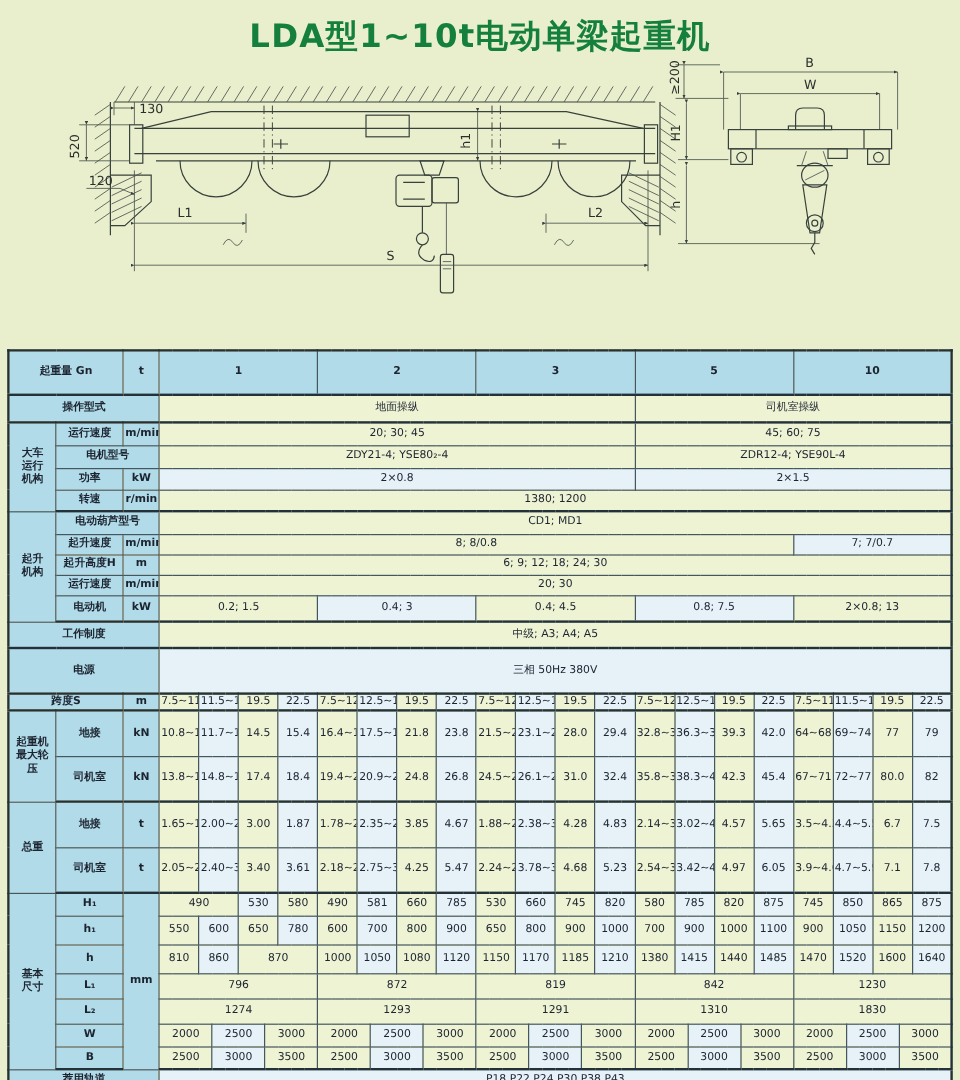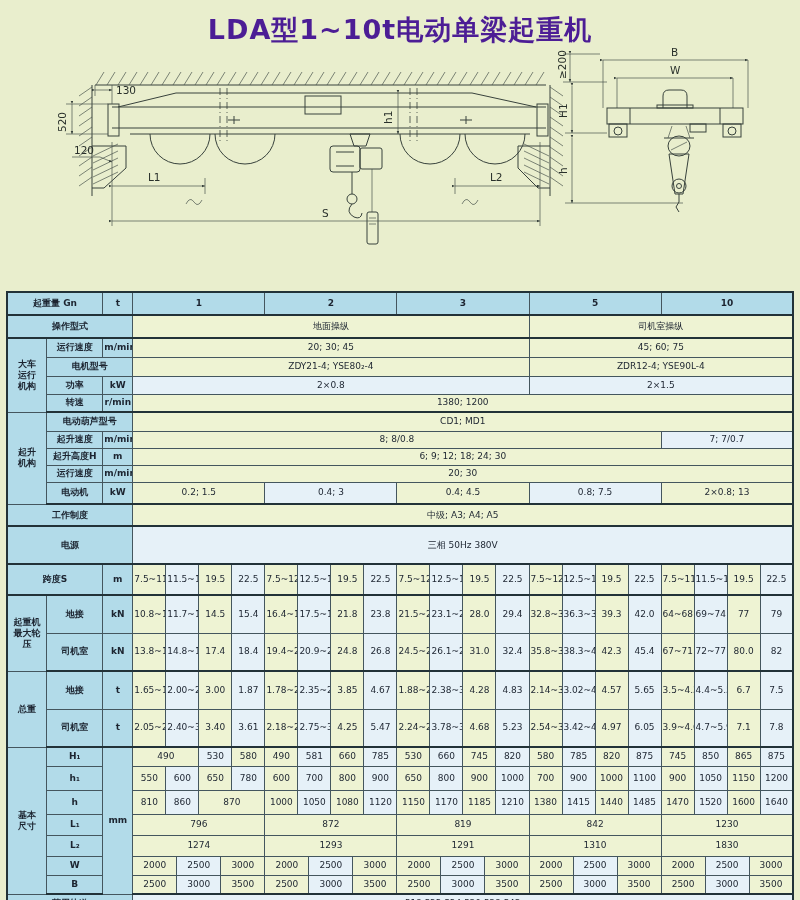--- a/index.html
+++ b/index.html
@@ -5,21 +5,21 @@
   html,body{margin:0;padding:0;}
   body{
     width:800px;height:900px;overflow:hidden;
     background:#e9eecd;
     font-family:"DejaVu Sans","Liberation Sans",sans-serif;
     color:#1c2430;
   }
   .title{
     padding-top:12px;height:34px;
     text-align:center;font-size:27px;font-weight:bold;
-    color:#4c1d95;letter-spacing:1px;
+    color:#15803d;letter-spacing:1px;
   }
   .drawing-wrap{width:800px;height:240px;}
   svg{display:block;}
   svg .ln{stroke:#38423c;stroke-width:1;fill:none;}
   svg .thin{stroke:#4a544e;stroke-width:0.7;fill:none;}
   svg .dash{stroke:#38423c;stroke-width:0.8;fill:none;stroke-dasharray:7 3 1 3;}
   svg text{fill:#29302b;font-size:10.5px;font-family:"DejaVu Sans","Liberation Sans",sans-serif;}
   table.spec{
     table-layout:fixed;border-collapse:collapse;
     width:786px;margin:5px auto 0 auto;
@@ -333,21 +333,21 @@
       <col style="width: 11px;">
       <col style="width: 11px;">
       <col style="width: 11px;">
       <col style="width: 11px;">
       <col style="width: 11px;">
       <col style="width: 11px;">
       <col style="width: 11px;">
       <col style="width: 11px;">
     </colgroup>
   <tbody id="spec-body">
-      <tr class="hb" style="height: 23px; margin-top: 48px;">
+      <tr class="hb" style="height: 37px; margin-top: 48px;">
         <td colspan="2" class="hd">起重量 Gn</td>
         <td class="hd">t</td>
         <td colspan="12" class="hd gs">1</td>
         <td colspan="12" class="hd gs">2</td>
         <td colspan="12" class="hd gs">3</td>
         <td colspan="12" class="hd gs">5</td>
         <td colspan="12" class="hd gs">10</td>
       </tr>
       <tr class="hb" style="height: 23px;">
         <td colspan="3" class="hd">操作型式</td>
@@ -411,21 +411,21 @@
         <td colspan="12" class="g gs">2×0.8; 13</td>
       </tr>
       <tr class="hb" style="height: 22px;">
         <td colspan="3" class="hd">工作制度</td>
         <td colspan="60" class="g gs">中级; A3; A4; A5</td>
       </tr>
       <tr class="hb" style="height: 38px; margin-top: 26px;">
         <td colspan="3" class="hd">电源</td>
         <td colspan="60" class="b gs">三相 50Hz 380V</td>
       </tr>
-      <tr class="hb" style="height: 31px;">
+      <tr class="hb" style="height: 14px;">
         <td colspan="2" class="hd">跨度S</td>
         <td class="hd">m</td>
         <td colspan="3" class="g gs">7.5~11</td>
         <td colspan="3" class="b">11.5~17</td>
         <td colspan="3" class="g">19.5</td>
         <td colspan="3" class="b">22.5</td>
         <td colspan="3" class="g gs">7.5~12</td>
         <td colspan="3" class="b">12.5~17</td>
         <td colspan="3" class="g">19.5</td>
         <td colspan="3" class="b">22.5</td>

